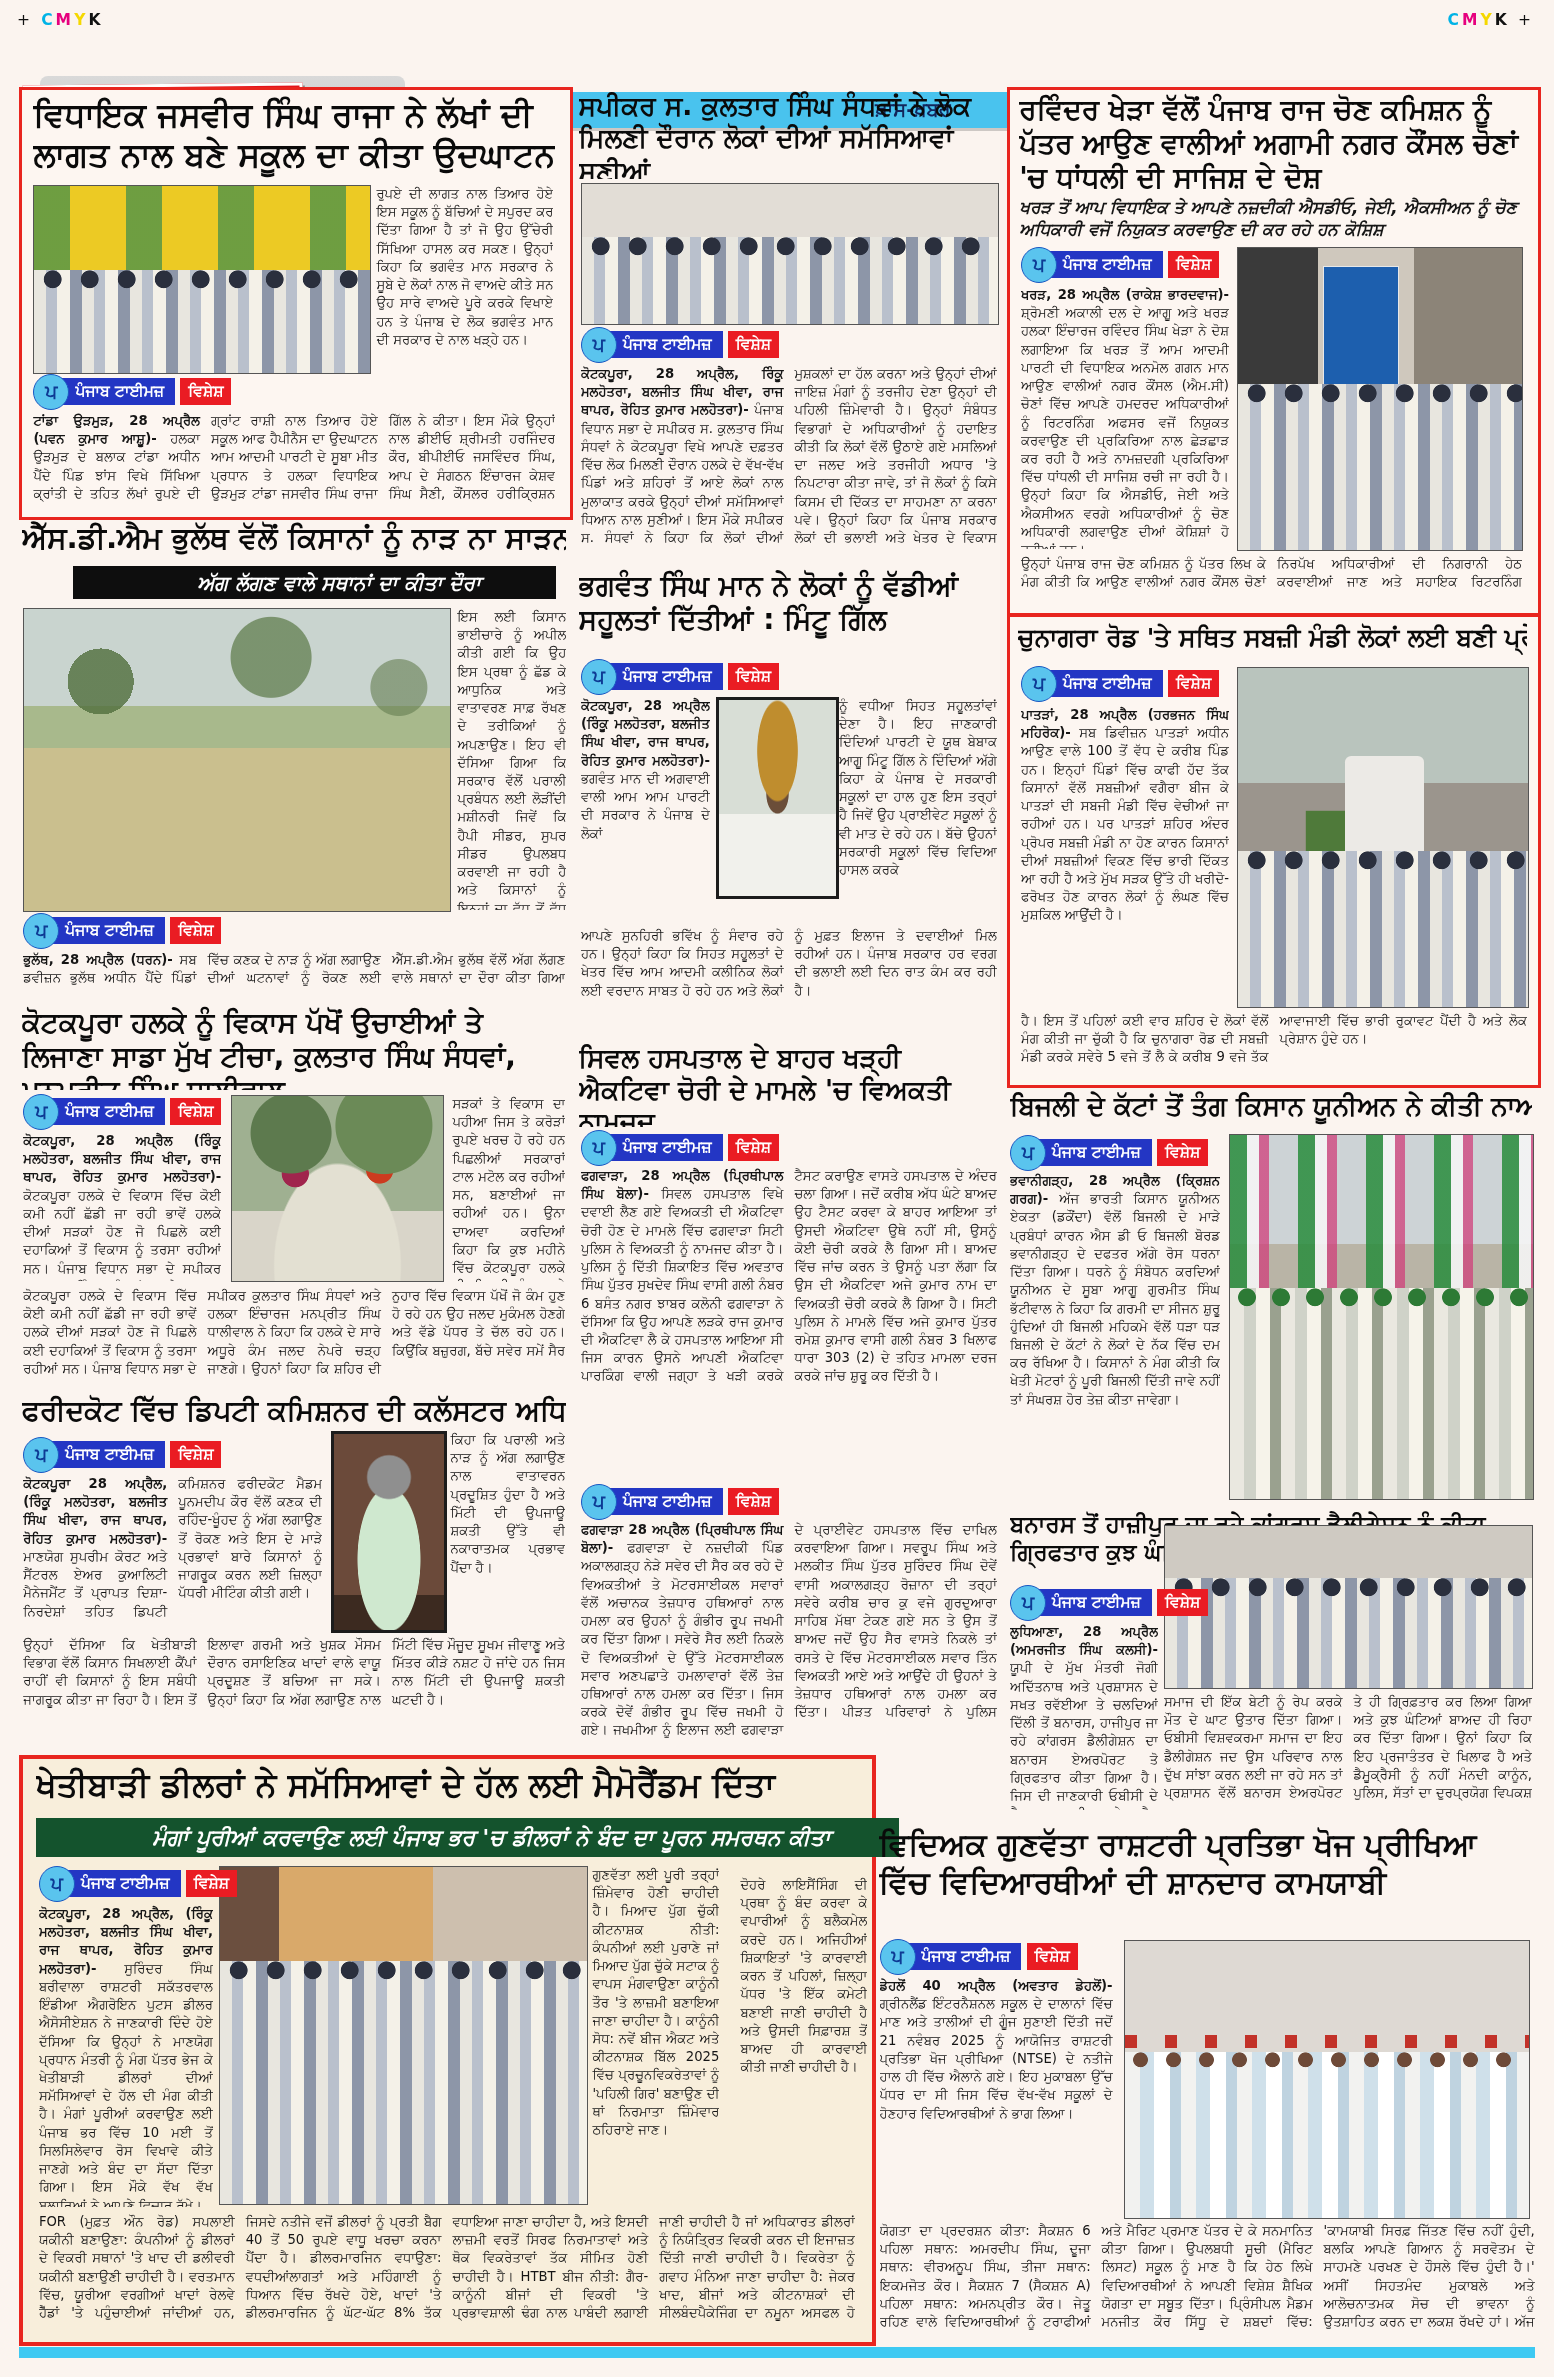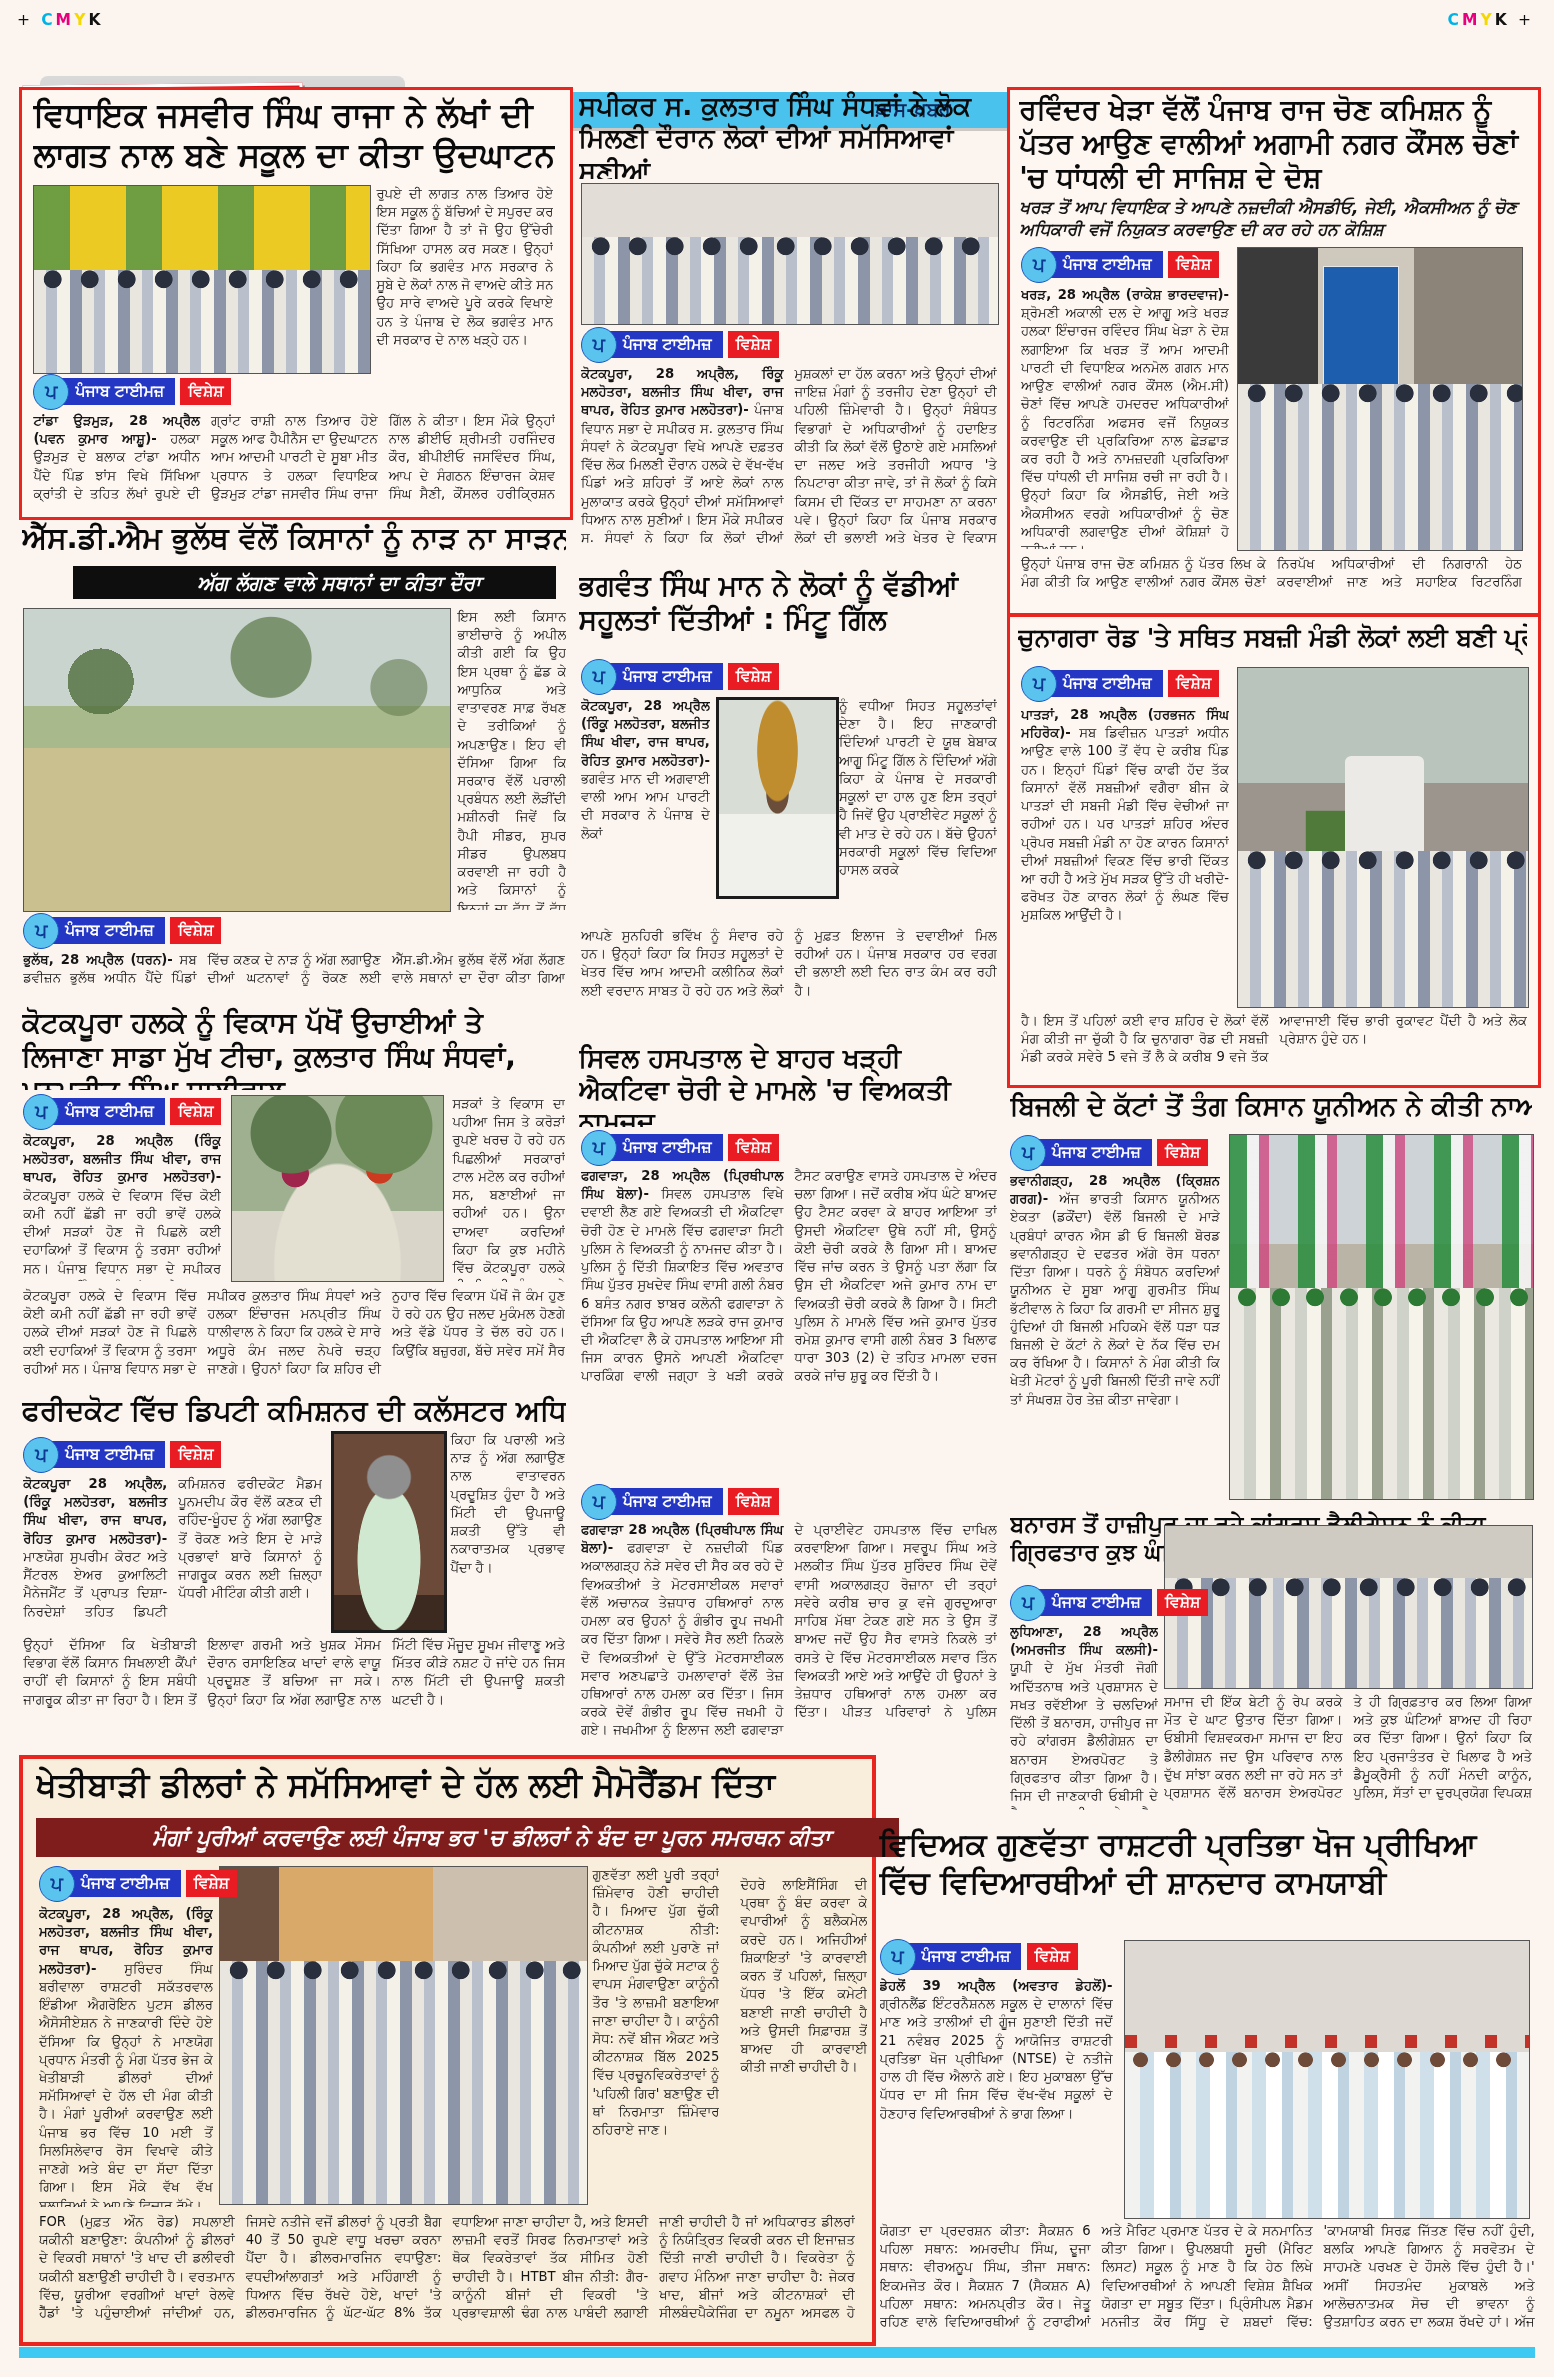--- a/index.html
+++ b/index.html
@@ -23,21 +23,21 @@
             display:flex;align-items:center;justify-content:center;color:#101010;white-space:nowrap;}
   .pageno{position:absolute;right:6.2px;top:-1.6px;font-size:31px;font-weight:800;color:#fff;}
   .bottom-bar{position:absolute;left:19.4px;top:2347px;width:1516px;height:11px;background:#3ec9f2;}
   
   .art{position:absolute;}
   .boxed{border:3.9px solid #e8251f;background:#fdf6f1;}
   .hl{position:absolute;margin:0;font-weight:800;color:#0a0a0a;line-height:1.22;overflow:hidden;}
   .subhl{position:absolute;font-weight:bold;font-style:italic;color:#161616;line-height:1.3;overflow:hidden;}
   .kick{position:absolute;color:#fff;font-style:italic;font-weight:bold;display:flex;align-items:center;justify-content:center;overflow:hidden;padding-left:48px;}
   .kick-black{background:#0e0e0e;}
-  .kick-red{background:#7f1d1d;}
+  .kick-red{background:#14532d;}
   .bt{position:absolute;font-size:13.2px;line-height:1.38;text-align:justify;color:#151515;overflow:hidden;column-gap:11px;}
   .c2{column-count:2}.c3{column-count:3}.c4{column-count:4}
   .byl{font-weight:bold;}
   .ybox{background:#f8eedb;border:4.7px solid #e8251f;}
   
   .badge{position:absolute;height:31px;display:flex;align-items:center;z-index:4;}
   .bcirc{width:34px;height:34px;border-radius:50%;background:#5ac4ee;border:1.6px solid #1a57c2;color:#0e3a94;
          font-weight:800;font-size:18.7px;display:flex;align-items:center;justify-content:center;margin-right:-11px;z-index:2;}
   .bpaper{background:#2336c4;color:#fff;font-size:15.5px;font-weight:bold;padding:3.9px 11px 5.4px 17px;white-space:nowrap;}
   .btag{background:#ea1c23;color:#fff;font-size:15.5px;font-weight:bold;padding:3.9px 7.8px 5.4px;margin-left:5.4px;white-space:nowrap;}
@@ -271,18 +271,18 @@
 </section>
 
 <section class="art" style="left:878px;top:1823px;width:657px;height:517px;">
   <h2 class="hl" style="left:1px;top:3.1px;width:653px;height:109px;font-size:31px;">ਵਿਦਿਅਕ ਗੁਣਵੱਤਾ ਰਾਸ਼ਟਰੀ ਪ੍ਰਤਿਭਾ ਖੋਜ ਪ੍ਰੀਖਿਆ ਵਿੱਚ ਵਿਦਿਆਰਥੀਆਂ ਦੀ ਸ਼ਾਨਦਾਰ ਕਾਮਯਾਬੀ</h2>
   <div class="badge" style="left:1.6px;top:118px;">
     <span class="bcirc">ਪ</span>
     <span class="bpaper">ਪੰਜਾਬ ਟਾਈਮਜ਼</span>
     <span class="btag">ਵਿਸ਼ੇਸ਼</span>
   </div>
   <div class="photo ph14" style="left:246px;top:117px;width:404px;height:277px;"></div>
-  <div class="bt" style="left:1.6px;top:154px;width:233px;height:239px;"><b class="byl">ਡੇਹਲੋਂ 39 ਅਪ੍ਰੈਲ (ਅਵਤਾਰ ਡੇਹਲੋਂ)-</b> <span>ਗ੍ਰੀਨਲੈਂਡ ਇੰਟਰਨੈਸ਼ਨਲ ਸਕੂਲ ਦੇ ਦਾਲਾਨਾਂ ਵਿੱਚ ਮਾਣ ਅਤੇ ਤਾਲੀਆਂ ਦੀ ਗੂੰਜ ਸੁਣਾਈ ਦਿੱਤੀ ਜਦੋਂ 21 ਨਵੰਬਰ 2025 ਨੂੰ ਆਯੋਜਿਤ ਰਾਸ਼ਟਰੀ ਪ੍ਰਤਿਭਾ ਖੋਜ ਪ੍ਰੀਖਿਆ (NTSE) ਦੇ ਨਤੀਜੇ ਹਾਲ ਹੀ ਵਿੱਚ ਐਲਾਨੇ ਗਏ। ਇਹ ਮੁਕਾਬਲਾ ਉੱਚ ਪੱਧਰ ਦਾ ਸੀ ਜਿਸ ਵਿੱਚ ਵੱਖ-ਵੱਖ ਸਕੂਲਾਂ ਦੇ ਹੋਣਹਾਰ ਵਿਦਿਆਰਥੀਆਂ ਨੇ ਭਾਗ ਲਿਆ।</span></div>
+  <div class="bt" style="left:1.6px;top:154px;width:233px;height:239px;"><b class="byl">ਡੇਹਲੋਂ 40 ਅਪ੍ਰੈਲ (ਅਵਤਾਰ ਡੇਹਲੋਂ)-</b> <span>ਗ੍ਰੀਨਲੈਂਡ ਇੰਟਰਨੈਸ਼ਨਲ ਸਕੂਲ ਦੇ ਦਾਲਾਨਾਂ ਵਿੱਚ ਮਾਣ ਅਤੇ ਤਾਲੀਆਂ ਦੀ ਗੂੰਜ ਸੁਣਾਈ ਦਿੱਤੀ ਜਦੋਂ 21 ਨਵੰਬਰ 2025 ਨੂੰ ਆਯੋਜਿਤ ਰਾਸ਼ਟਰੀ ਪ੍ਰਤਿਭਾ ਖੋਜ ਪ੍ਰੀਖਿਆ (NTSE) ਦੇ ਨਤੀਜੇ ਹਾਲ ਹੀ ਵਿੱਚ ਐਲਾਨੇ ਗਏ। ਇਹ ਮੁਕਾਬਲਾ ਉੱਚ ਪੱਧਰ ਦਾ ਸੀ ਜਿਸ ਵਿੱਚ ਵੱਖ-ਵੱਖ ਸਕੂਲਾਂ ਦੇ ਹੋਣਹਾਰ ਵਿਦਿਆਰਥੀਆਂ ਨੇ ਭਾਗ ਲਿਆ।</span></div>
   <div class="bt c3" style="left:1.6px;top:399px;width:655px;height:115px;"><span>ਯੋਗਤਾ ਦਾ ਪ੍ਰਦਰਸ਼ਨ ਕੀਤਾ: ਸੈਕਸ਼ਨ 6 ਪਹਿਲਾ ਸਥਾਨ: ਅਮਰਦੀਪ ਸਿੰਘ, ਦੂਜਾ ਸਥਾਨ: ਵੀਰਅਨੂਪ ਸਿੰਘ, ਤੀਜਾ ਸਥਾਨ: ਇਕਮਜੋਤ ਕੌਰ। ਸੈਕਸ਼ਨ 7 (ਸੈਕਸ਼ਨ A) ਪਹਿਲਾ ਸਥਾਨ: ਅਮਨਪ੍ਰੀਤ ਕੌਰ। ਜੇਤੂ ਰਹਿਣ ਵਾਲੇ ਵਿਦਿਆਰਥੀਆਂ ਨੂੰ ਟਰਾਫੀਆਂ ਅਤੇ ਮੈਰਿਟ ਪ੍ਰਮਾਣ ਪੱਤਰ ਦੇ ਕੇ ਸਨਮਾਨਿਤ ਕੀਤਾ ਗਿਆ। ਉਪਲਬਧੀ ਸੂਚੀ (ਮੈਰਿਟ ਲਿਸਟ) ਸਕੂਲ ਨੂੰ ਮਾਣ ਹੈ ਕਿ ਹੇਠ ਲਿਖੇ ਵਿਦਿਆਰਥੀਆਂ ਨੇ ਆਪਣੀ ਵਿਸ਼ੇਸ਼ ਸ਼ੈਖਿਕ ਯੋਗਤਾ ਦਾ ਸਬੂਤ ਦਿੱਤਾ। ਪ੍ਰਿੰਸੀਪਲ ਮੈਡਮ ਮਨਜੀਤ ਕੌਰ ਸਿੱਧੂ ਦੇ ਸ਼ਬਦਾਂ ਵਿੱਚ: 'ਕਾਮਯਾਬੀ ਸਿਰਫ਼ ਜਿੱਤਣ ਵਿੱਚ ਨਹੀਂ ਹੁੰਦੀ, ਬਲਕਿ ਆਪਣੇ ਗਿਆਨ ਨੂੰ ਸਰਵੋਤਮ ਦੇ ਸਾਹਮਣੇ ਪਰਖਣ ਦੇ ਹੌਸਲੇ ਵਿੱਚ ਹੁੰਦੀ ਹੈ।' ਅਸੀਂ ਸਿਹਤਮੰਦ ਮੁਕਾਬਲੇ ਅਤੇ ਆਲੋਚਨਾਤਮਕ ਸੋਚ ਦੀ ਭਾਵਨਾ ਨੂੰ ਉਤਸ਼ਾਹਿਤ ਕਰਨ ਦਾ ਲਕਸ਼ ਰੱਖਦੇ ਹਾਂ। ਅੱਜ ਅਸੀਂ ਉਹਨਾਂ ਚਮਕਦਾਰ ਦਿਮਾਗਾਂ ਦਾ ਸਨਮਾਨ ਕਰ ਰਹੇ ਹਾਂ ਜੋ ਸਾਡੇ ਦੇਸ਼ ਦਾ ਭਵਿੱਖ ਹਨ।</span></div>
 </section>
 
 <div class="bottom-bar"></div>
 
 
 </body></html>

